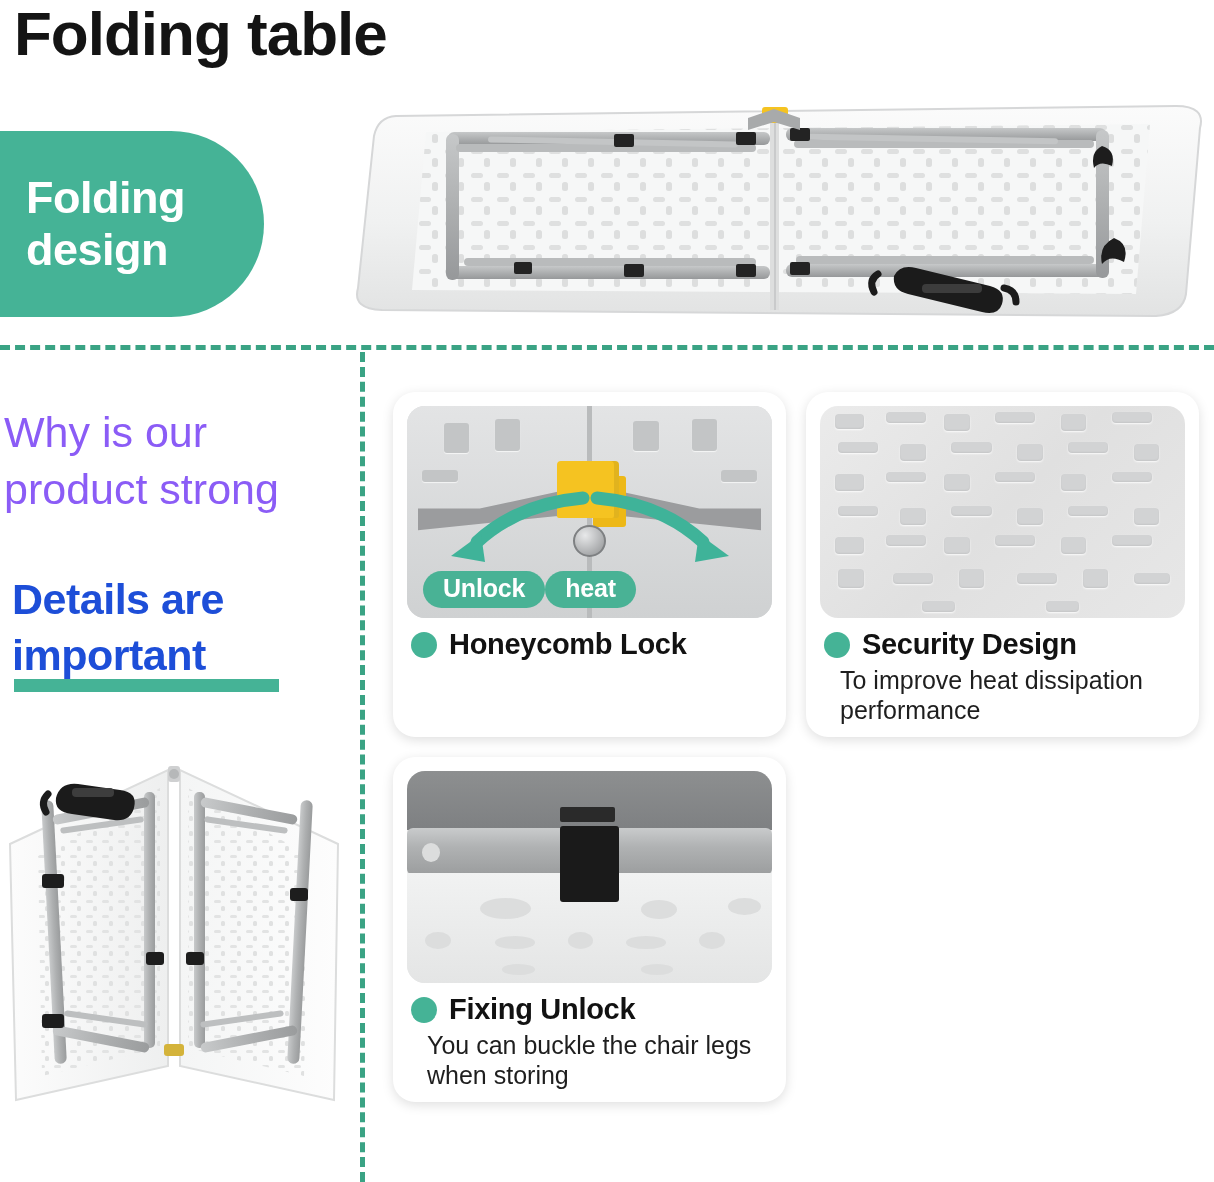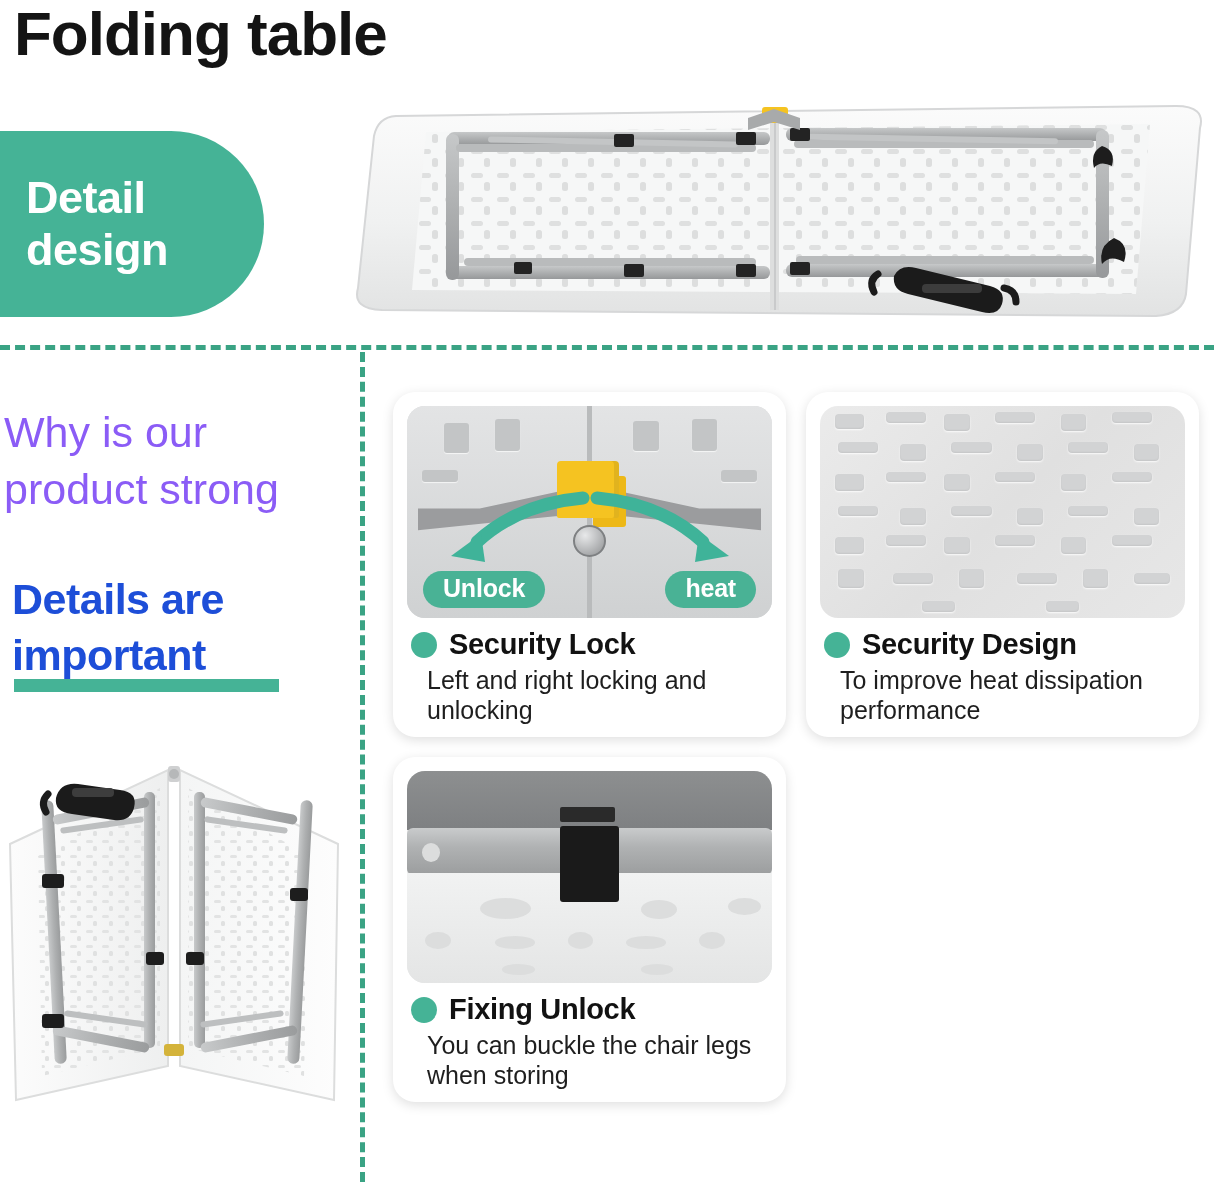--- a/index.html
+++ b/index.html
@@ -235,21 +235,20 @@
     background: #edb817;
     border-radius: 3px;
   }
   .arrow-svg { position: absolute; left: 0; top: 0; width: 100%; height: 100%; }
 
   .pill-row {
     position: absolute;
     left: 0; bottom: 10px;
     width: 100%;
     display: flex;
-    justify-content: space-between;
     padding: 0 16px;
   }
   .pill {
     background: #49b295;
     color: #ffffff;
     font-size: 25px;
     font-weight: bold;
     border-radius: 999px;
     padding: 3px 20px 5px 20px;
     letter-spacing: -0.2px;
@@ -346,21 +345,21 @@
 
   
   #folded-table-photo svg { width: 100%; height: 100%; }
 </style>
 </head>
 <body>
 
 <div id="page-title">Folding table</div>
 
 <div id="detail-badge">
-  <div class="badge-line">Detail</div>
+  <div class="badge-line">Folding</div>
   <div class="badge-line">design</div>
 </div>
 
 <div id="hero-photo">
   <svg viewBox="0 0 880 228" preserveAspectRatio="none">
     <defs>
       <linearGradient id="topGrad" x1="0" y1="0" x2="0" y2="1">
         <stop offset="0%" stop-color="#fbfbfb"></stop>
         <stop offset="55%" stop-color="#f0f1f1"></stop>
         <stop offset="100%" stop-color="#e2e3e3"></stop>
@@ -516,23 +515,22 @@
         <path d="M292,128 L322,150 L288,156 Z" fill="#3fb399"></path>
       </svg>
 
       <div class="pill-row">
         <div class="pill">Unlock</div>
         <div class="pill">heat</div>
       </div>
     </div>
     <div class="card-heading-row">
       <div class="bullet-dot"></div>
-      <div class="card-title">Security Lock</div>
+      <div class="card-title">Honeycomb Lock</div>
     </div>
-    <div class="card-desc">Left and right locking and unlocking</div>
   </div>
 
   <div class="feature-card">
     <div class="card-photo honeycomb-photo">
       <div class="hc-dash" style="left:4%;top:4%;width:8%;height:7%;"></div>
       <div class="hc-dash" style="left:18%;top:3%;width:11%;height:5%;"></div>
       <div class="hc-dash" style="left:34%;top:4%;width:7%;height:8%;"></div>
       <div class="hc-dash" style="left:48%;top:3%;width:11%;height:5%;"></div>
       <div class="hc-dash" style="left:66%;top:4%;width:7%;height:8%;"></div>
       <div class="hc-dash" style="left:80%;top:3%;width:11%;height:5%;"></div>

